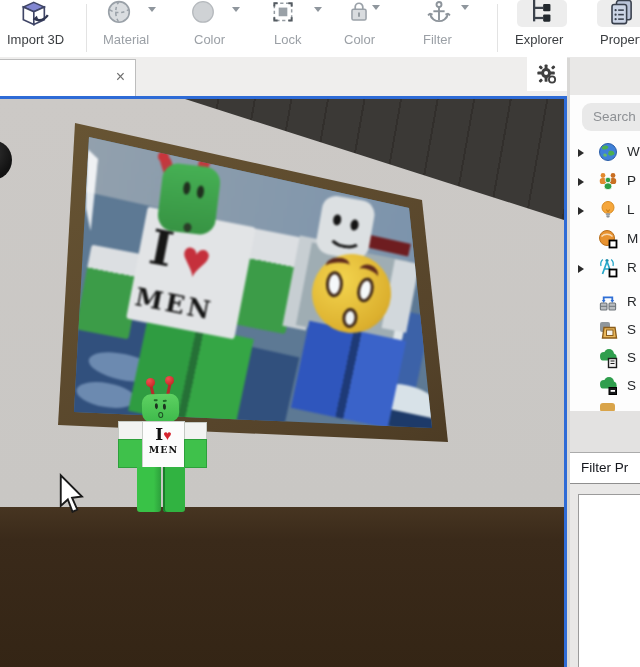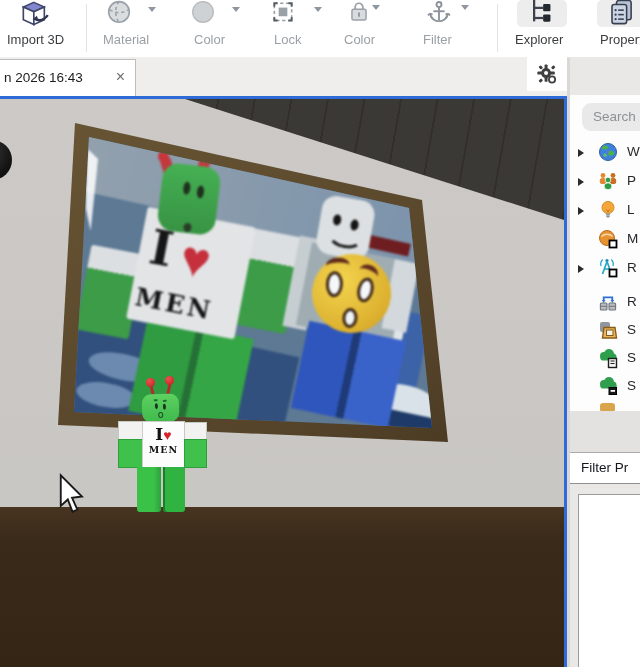--- a/index.html
+++ b/index.html
@@ -194,21 +194,20 @@
         <line x1="9.5" y1="13" x2="14.5" y2="13" stroke="#39404d" stroke-width="1.4"></line>
       <circle cx="7.2" cy="17" r="1" fill="#39404d"></circle>
         <line x1="9.5" y1="17" x2="14.5" y2="17" stroke="#39404d" stroke-width="1.4"></line>
     </svg>
   </div>
   <div class="tlabel dark" style="left:600px">Propert</div>
 </div>
 
 <div class="tabbar">
   <div class="tab">
-    <span class="tab-title">n 2026 16:43</span>
     <span class="tab-close">×</span>
   </div>
   <div class="gearbtn">
     <svg width="22" height="22" viewBox="0 0 24 24" style="margin:6px 0 0 9px">
       <g fill="#3f3f3f">
         <circle cx="11" cy="11" r="5.5"></circle>
         <rect x="9.4" y="1.5" width="3.2" height="5" rx="1"></rect>
         <rect x="9.4" y="15.5" width="3.2" height="5" rx="1"></rect>
         <rect x="1.5" y="9.4" width="5" height="3.2" rx="1"></rect>
         <rect x="15.5" y="9.4" width="5" height="3.2" rx="1"></rect>

